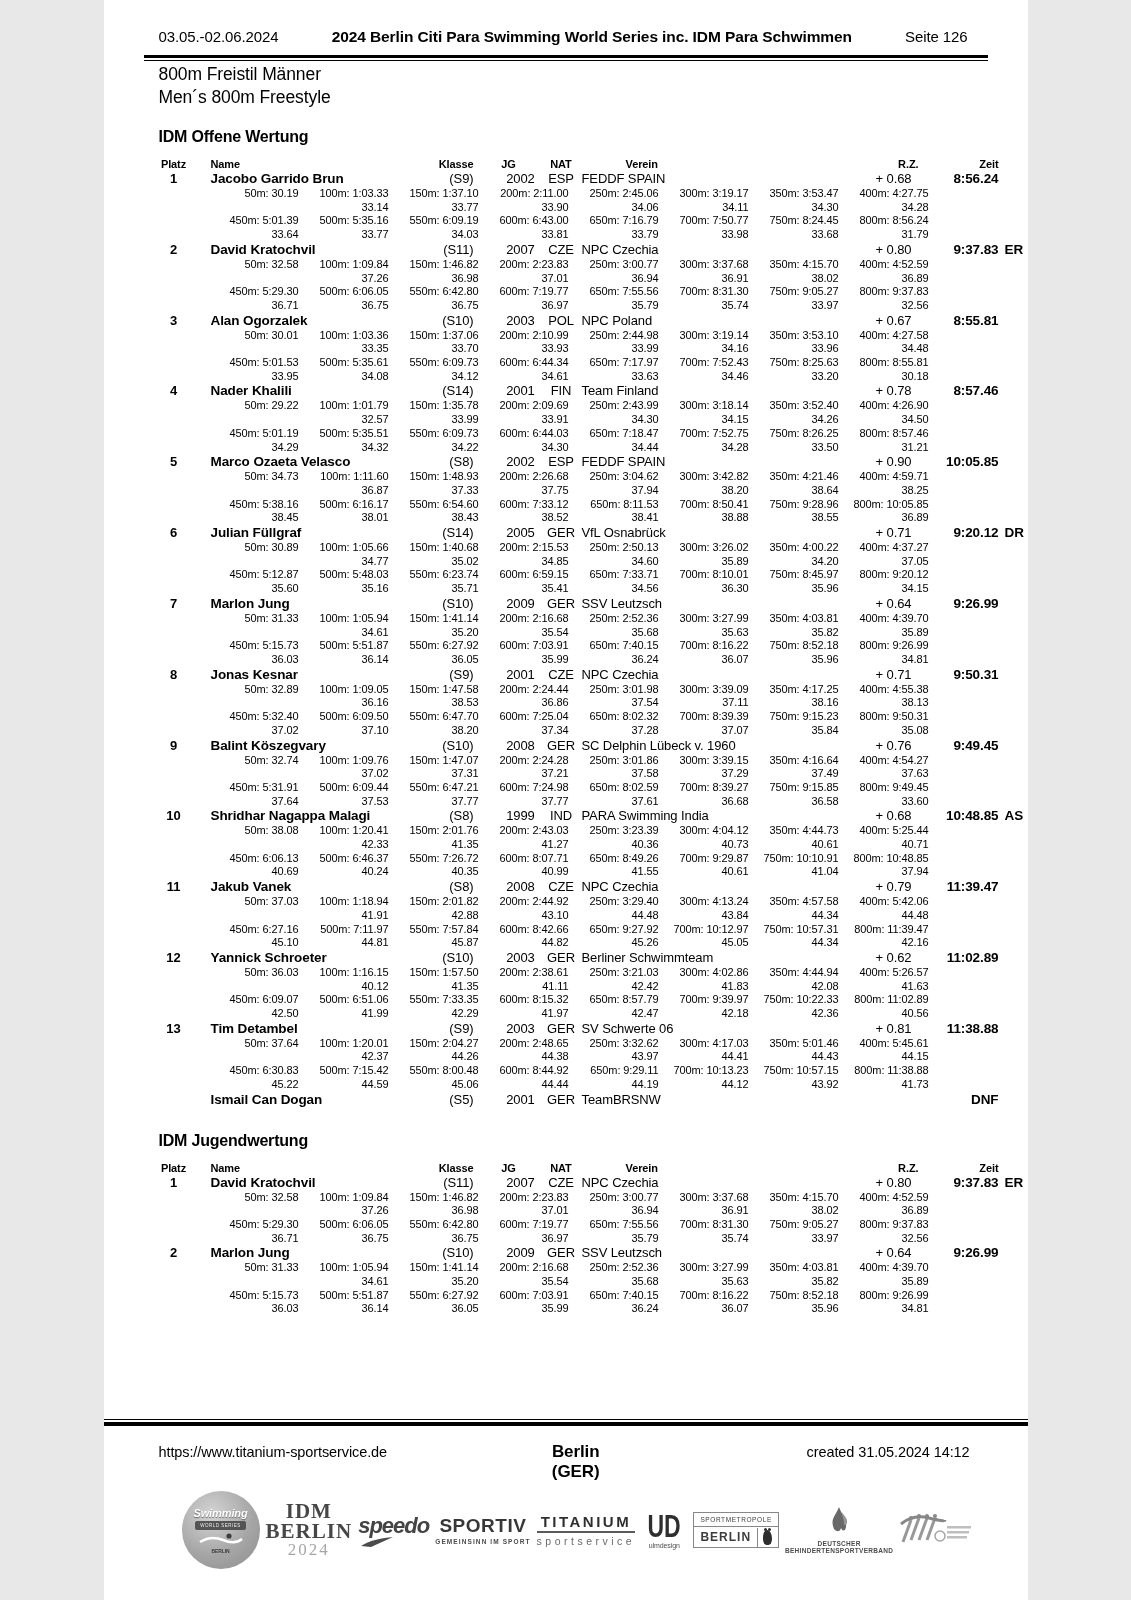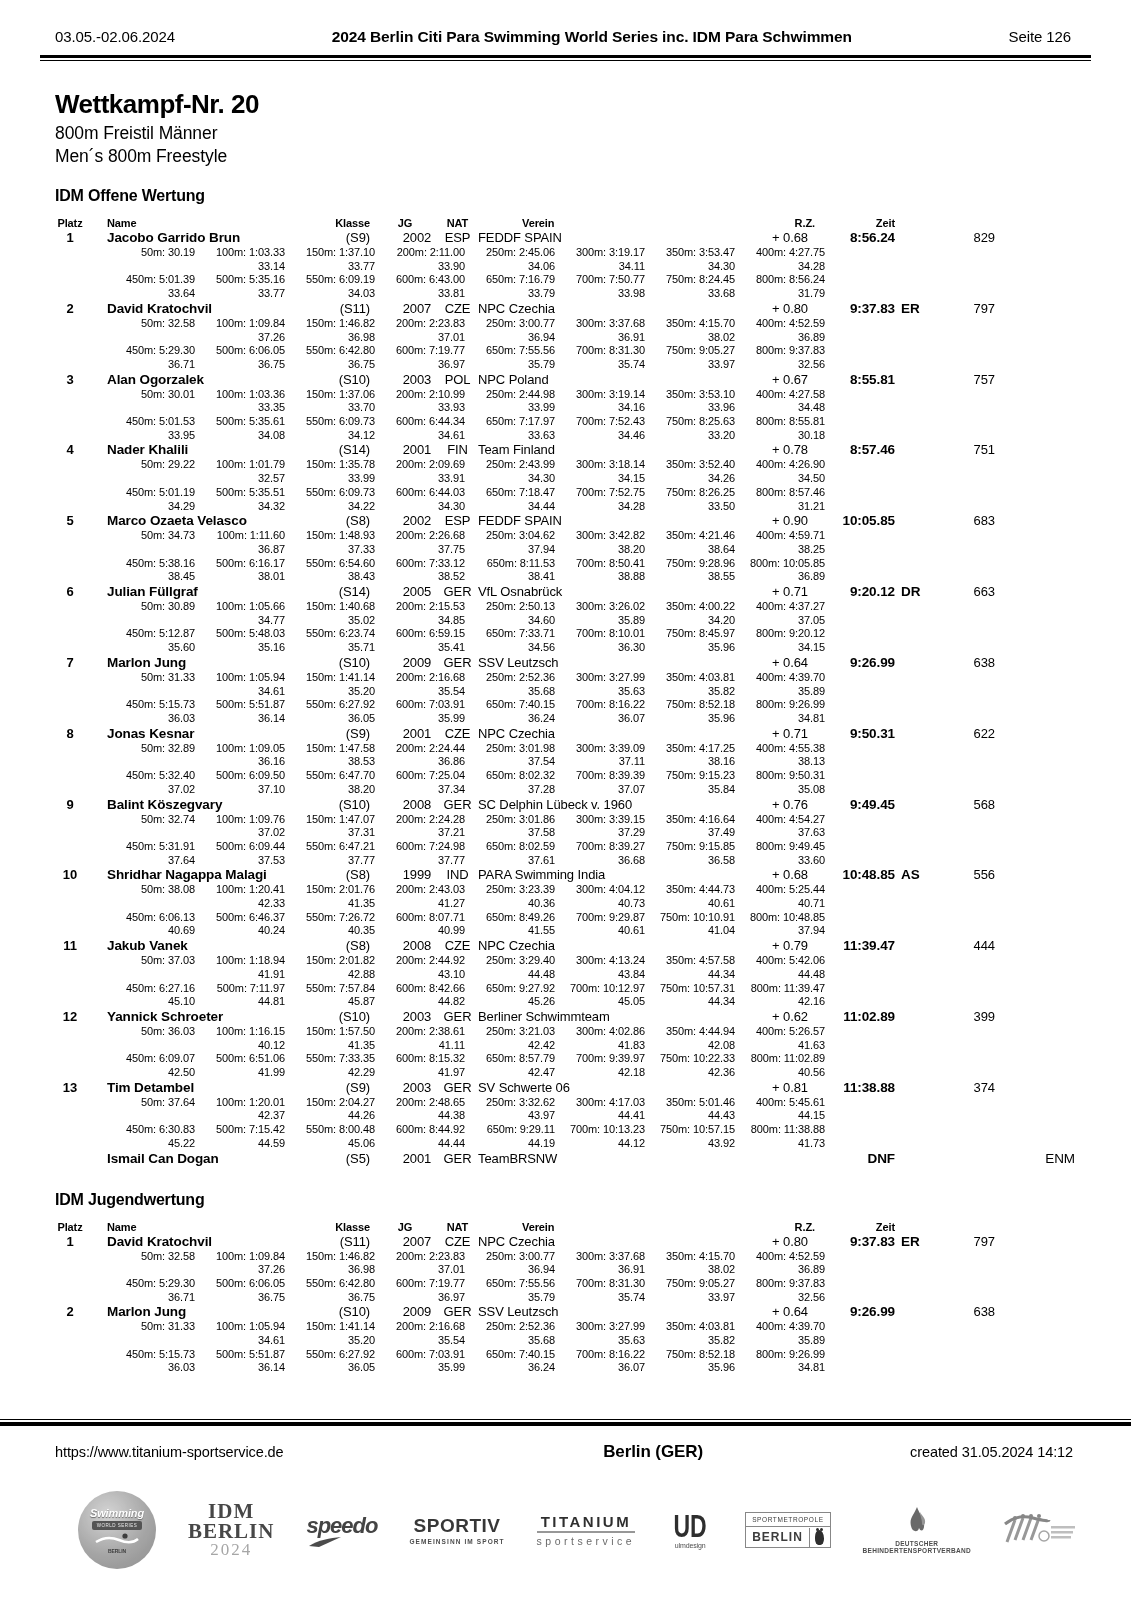--- a/index.html
+++ b/index.html
@@ -1,16 +1,16 @@
 <!DOCTYPE html>
 <html><head>
 <meta charset="utf-8">
 <style>
   html,body{margin:0;padding:0;background:#e8e8e8;}
-  .page{position:relative;width:1131px;height:1600px;margin:0 auto;background:#fff;
+  .page{position:relative;width:924px;height:1600px;margin:0 auto;background:#fff;
         font-family:"Liberation Sans",sans-serif;color:#000;overflow:hidden;letter-spacing:-0.1px;}
   
   .topbar{display:flex;align-items:baseline;padding:27px 60px 0 55px;line-height:20px;}
   .tb-date{font-size:15px;white-space:nowrap;}
   .tb-title{flex:1;text-align:center;font-weight:bold;font-size:15.5px;white-space:nowrap;}
   .tb-page{font-size:15px;white-space:nowrap;}
   .rule-top{margin:8px 40px 0 40px;border-top:3px solid #000;}
   .rule-top-thin{margin:2px 40px 0 40px;border-top:1px solid #000;}
   
   h1.event-no{margin:28px 0 0 55px;font-size:26px;line-height:31px;font-weight:bold;letter-spacing:-0.5px;}
@@ -63,21 +63,21 @@
       display:flex;flex-direction:column;align-items:center;justify-content:center;gap:2px;overflow:hidden;}
   .wps-swimming{font-style:italic;font-weight:bold;color:#fff;font-size:11px;text-shadow:0 1px 1px #555;}
   .wps-bar{background:#3d3d3d;color:#e8e8e8;font-size:4.5px;letter-spacing:.5px;padding:2px 5px;border-radius:2px;}
   .wps-berlin{font-size:5px;font-weight:bold;color:#222;}
   .idm-l1,.idm-l2{font-family:"Liberation Serif",serif;font-weight:bold;font-size:21px;line-height:20px;color:#2e2e2e;letter-spacing:1px;}
   .idm-l3{font-family:"Liberation Serif",serif;font-size:17px;line-height:18px;color:#9a9a9a;letter-spacing:2px;}
   .speedo-word{font-style:italic;font-weight:bold;font-size:22px;letter-spacing:-1px;color:#2a2a2a;}
   .lg-speedo svg{display:block;margin:-2px 0 0 2px;}
   .sportiv-word{font-weight:bold;font-size:19px;letter-spacing:.5px;color:#1c1c1c;}
   .sportiv-sub{font-size:6.5px;font-weight:bold;letter-spacing:1.1px;color:#333;margin-top:1px;}
-  .tit-word{font-weight:bold;font-size:15px;letter-spacing:2.5px;color:#111;border-bottom:2px solid #f97316;padding-bottom:1px;}
+  .tit-word{font-weight:bold;font-size:15px;letter-spacing:2.5px;color:#111;border-bottom:2px solid #a21caf;padding-bottom:1px;}
   .tit-sub{font-size:10.5px;letter-spacing:3.5px;color:#555;margin-top:2px;}
   .ud-word{font-weight:bold;font-size:32px;line-height:30px;transform:scaleX(.72);color:#111;}
   .ud-sub{font-size:7px;color:#333;margin-top:1px;}
   .lg-smb{border:1px solid #777;display:inline-block;}
   .smb-top{font-size:6.5px;letter-spacing:.6px;padding:3px 6px;border-bottom:1px solid #777;color:#222;}
   .smb-bottom{display:flex;align-items:center;}
   .smb-berlin{font-size:12px;font-weight:bold;letter-spacing:1px;padding:3px 6px;color:#222;}
   .smb-bearbox{border-left:1px solid #777;padding:2px 5px;display:flex;align-items:center;}
   .smb-bear{display:inline-block;width:9px;height:15px;background:#111;
       border-radius:45% 55% 40% 40%;position:relative;}
@@ -93,21 +93,20 @@
 <div class="page">
 
   <div class="topbar">
     <span class="tb-date">03.05.-02.06.2024</span>
     <span class="tb-title">2024 Berlin Citi Para Swimming World Series inc. IDM Para Schwimmen</span>
     <span class="tb-page">Seite 126</span>
   </div>
   <div class="rule-top"></div>
   <div class="rule-top-thin"></div>
 
-  <h1 class="event-no">Wettkampf-Nr. 20</h1>
   <div class="event-de">800m Freistil Männer</div>
   <div class="event-en">Men´s 800m Freestyle</div>
 
   <div id="sections">
     <section class="section">
       <h2>IDM Offene Wertung</h2>
       <div class="thead">
         <span class="h-platz">Platz</span>
         <span class="h-name">Name</span>
         <span class="h-klasse">Klasse</span>

